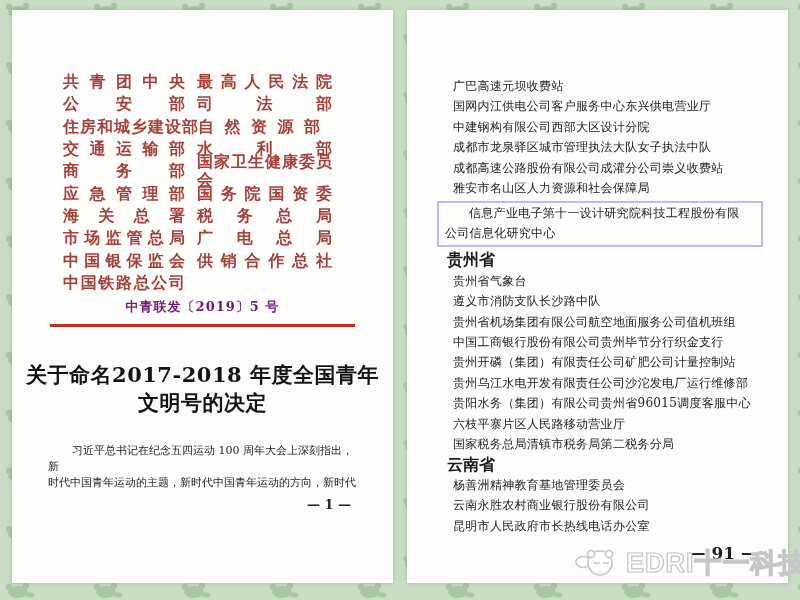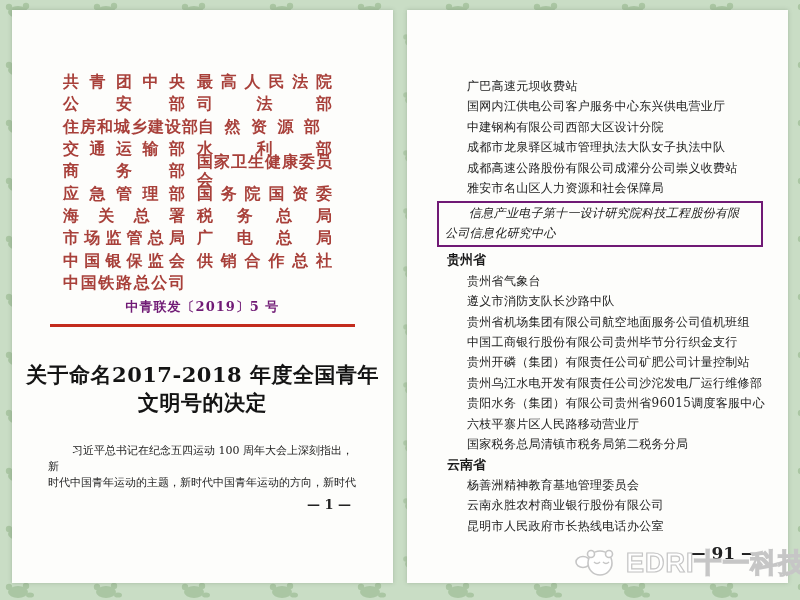--- a/index.html
+++ b/index.html
@@ -35,25 +35,25 @@
   .doc-title {
     margin:34px 10px 0 10px; text-align:center; font-weight:bold;
     font-size:21px; letter-spacing:.5px; color:#141414;
   }
   .bodytext { margin:26px 36px 0 36px; font-size:11px; line-height:16px; color:#222; }
   .bodytext .bline:first-child { text-indent:24px; }
   .pagenum-l { margin:6px 42px 0 0; text-align:right; font-size:13px; font-weight:bold; color:#222; }
 
   
   .rlist { padding-top:66px; }
-  .rheader { font-weight:bold; font-size:13px; line-height:20.4px; padding-left:40px; color:#1a1a1a; }
-  .ritem { font-size:12px; line-height:20.4px; padding-left:60px; padding-right:16px; color:#222; letter-spacing:.3px; }
+  .rheader { font-weight:bold; font-size:16px; line-height:20.4px; padding-left:40px; color:#1a1a1a; }
+  .ritem { font-size:12px; line-height:20.4px; padding-left:46px; padding-right:16px; color:#222; letter-spacing:.3px; }
   .ritem.hl {
     margin:3px 25px 3px 30px; padding:1px 10px 2px 6px;
-    border:2px solid #701a75; text-indent:24px; line-height:19.5px;font-style:italic;
+    border:2px solid #c4b5fd; text-indent:24px; line-height:19.5px;
   }
   .pagenum-r { margin:7px 30px 0 0; text-align:right; font-size:17px; font-weight:bold; color:#222; }
 
   
   .watermark {
     position:absolute; left:573px; top:545px;
     display:flex; align-items:center; gap:5px;
   }
   .wm-text {
     font-family:"Liberation Sans","DejaVu Sans",sans-serif;

